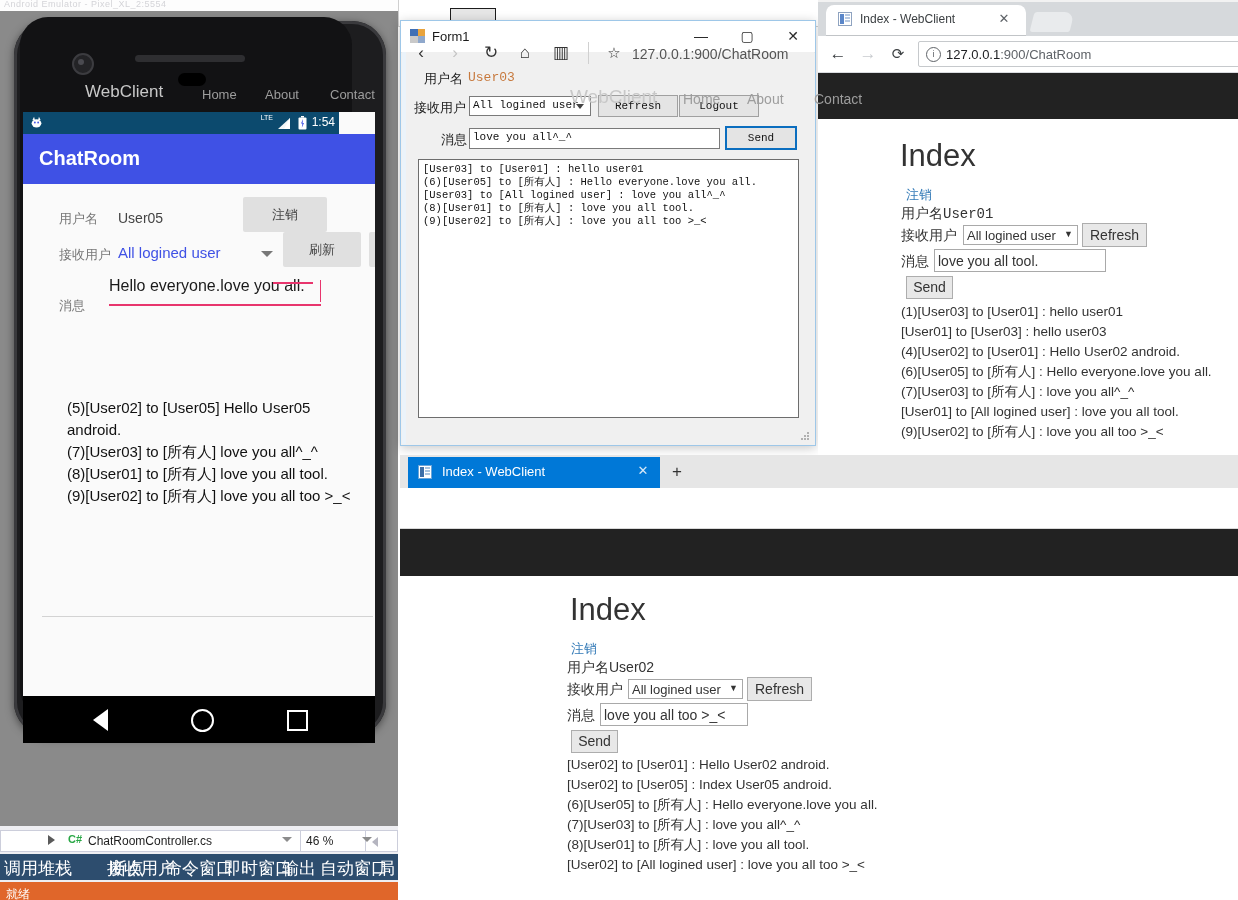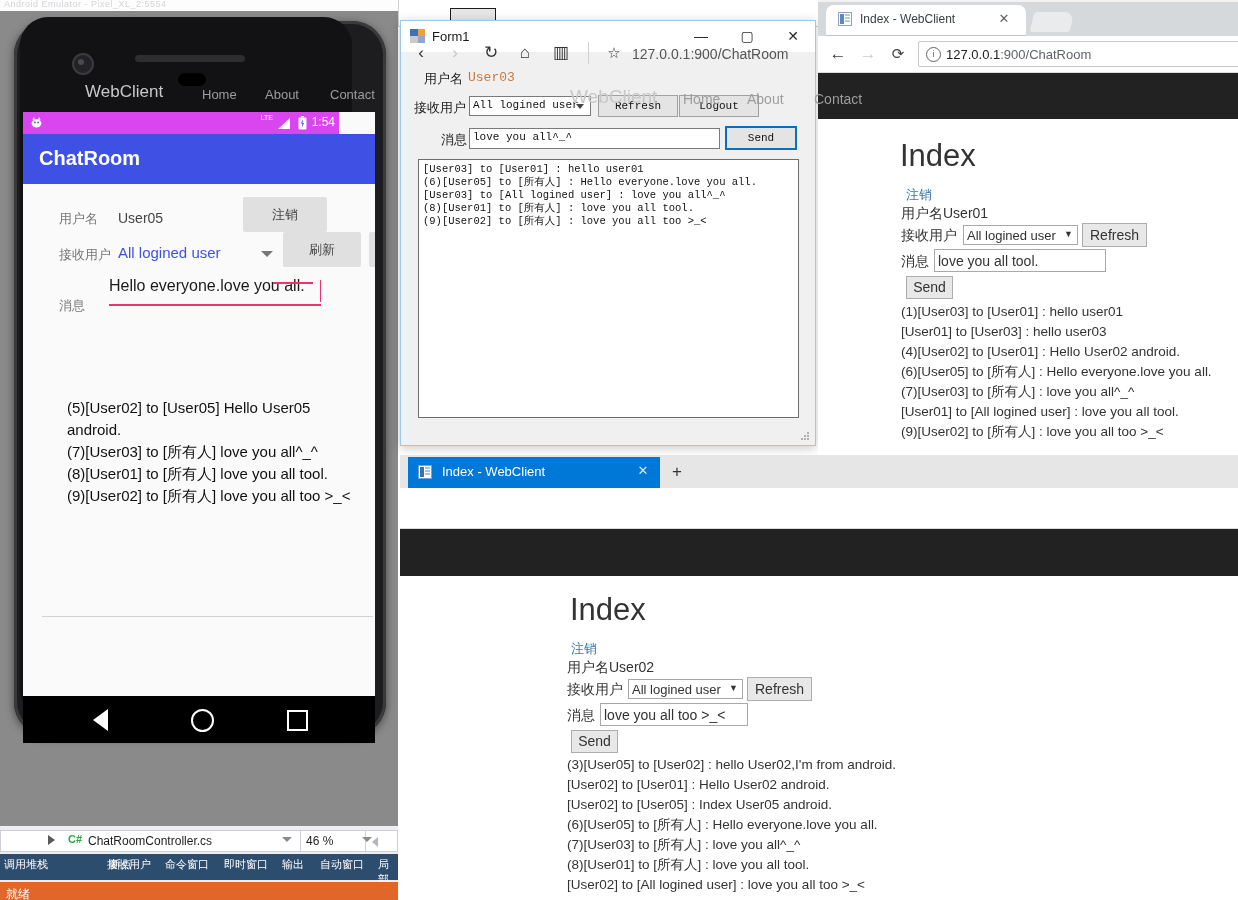--- a/index.html
+++ b/index.html
@@ -26,21 +26,21 @@
     background:#1d1d1f;border-radius:34px;
     box-shadow:inset 0 0 0 3px #3a3a3d, 0 2px 8px rgba(0,0,0,.5);
   }
   #phone-body-inner{left:20px;top:6px;width:332px;height:700px;background:#121214;border-radius:28px;}
   #phone-speaker{left:135px;top:44px;width:110px;height:7px;background:#2e2e31;border-radius:4px;}
   #phone-camera{left:72px;top:42px;width:18px;height:18px;border-radius:50%;background:#232326;border:2px solid #3c3c40;}
   #phone-camera-dot{left:78px;top:48px;width:6px;height:6px;border-radius:50%;background:#4a4a50;}
   #phone-sensor{left:178px;top:62px;width:28px;height:13px;border-radius:7px;background:#000;}
 
   #phone-screen{left:23px;top:101px;width:352px;height:584px;background:#fafafa;overflow:hidden;}
-  #android-statusbar{left:0;top:0;width:316px;height:22px;background:#d946ef;color:#fff;font-size:11px;}
+  #android-statusbar{left:0;top:0;width:316px;height:22px;background:#0c4a6e;color:#fff;font-size:11px;}
   #status-app-icon{left:7px;top:4px;width:13px;height:13px;}
   .status-right{position:absolute;top:3px;color:#fff;font-size:11px;}
   #status-lte{right:66px;top:2px;font-size:7px;}
   #status-signal{right:48px;top:6px;width:14px;height:11px;}
   #status-battery{right:32px;top:4px;width:9px;height:14px;}
   #status-time{right:4px;top:3px;font-size:12px;font-weight:400;}
 
   #android-appbar{left:0;top:22px;width:352px;height:50px;background:#3f51e5;}
   #android-appbar-title{left:16px;top:35px;font-size:20px;color:#fff;font-weight:bold;}
 
@@ -75,21 +75,21 @@
   #vs-filebar{left:0;top:4px;width:398px;height:22px;background:#fff;border:1px solid #cccedb;box-sizing:border-box;}
   #vs-filebar-arrow{left:48px;top:9px;width:0;height:0;border-top:5px solid transparent;border-bottom:5px solid transparent;border-left:7px solid #5a5a5a;}
   #vs-cs-icon{left:68px;top:7px;font-size:11px;color:#28a745;font-weight:bold;}
   #vs-filename{left:88px;top:8px;font-size:12px;color:#1e1e1e;}
   #vs-file-caret{left:282px;top:11px;width:0;height:0;border-left:5px solid transparent;border-right:5px solid transparent;border-top:5px solid #8c8c8c;}
   #vs-zoom-box{left:300px;top:4px;width:66px;height:22px;background:#fff;border:1px solid #cccedb;box-sizing:border-box;}
   #vs-zoom-text{left:306px;top:8px;font-size:12px;color:#1e1e1e;}
   #vs-zoom-caret{left:362px;top:11px;width:0;height:0;border-left:5px solid transparent;border-right:5px solid transparent;border-top:5px solid #8c8c8c;}
   #vs-scroll-left{left:372px;top:11px;width:0;height:0;border-top:5px solid transparent;border-bottom:5px solid transparent;border-right:6px solid #b5b5c0;}
   #vs-tabbar{left:0;top:28px;width:398px;height:26px;background:#2d4d6e;}
-  .vs-tab{position:absolute;top:31px;color:#ffffff;font-size:11px;}
+  .vs-tab{position:absolute;top:31px;color:#ffffff;font-size:17px;}
   #vs-statusbar{left:0;top:56px;width:398px;height:44px;background:#e0662a;}
   #vs-status-text{left:6px;top:60px;color:#fff;font-size:12px;}
 
   
   #form1-window{left:400px;top:20px;width:416px;height:426px;background:#f0f0f0;
      border:1px solid #9ec7e8;box-shadow:0 2px 10px rgba(0,0,0,.22);box-sizing:border-box;}
   #form1-titlebar{left:0;top:0;width:414px;height:31px;background:#ffffff;border-bottom:1px solid #e8e8e8;}
   #form1-icon{left:9px;top:8px;width:15px;height:14px;}
   #form1-title{left:31px;top:8px;font-size:13px;color:#1a1a1a;}
   .win-ctrl{position:absolute;top:0;width:44px;height:30px;text-align:center;line-height:30px;font-size:14px;color:#2b2b2b;}
@@ -152,21 +152,21 @@
   .page-select{position:absolute;background:#fff;border:1px solid #a9a9a9;box-sizing:border-box;font-size:13px;color:#333;}
   .page-select-caret{position:absolute;font-size:9px;color:#333;}
   .page-btn{position:absolute;background:#e8e8e8;border:1px solid #adadad;box-sizing:border-box;
      text-align:center;font-size:14px;color:#333;}
   .page-input{position:absolute;background:#fff;border:1px solid #a9a9a9;box-sizing:border-box;font-size:14px;color:#333;}
   .page-log{position:absolute;font-size:13.5px;color:#333;line-height:20px;}
   .page-log div{white-space:nowrap;}
 
   #chrome-h1{left:900px;top:138px;}
   #chrome-logout{left:906px;top:186px;}
-  #chrome-user{left:901px;top:205px;}
+  #chrome-user{left:901px;top:205px;font-family:Liberation Mono, monospace;}
   #chrome-recv-label{left:901px;top:227px;}
   #chrome-select{left:963px;top:225px;width:115px;height:20px;}
   #chrome-select-text{position:absolute;left:967px;top:228px;font-size:13px;color:#333;}
   #chrome-select-caret{left:1064px;top:229px;}
   #chrome-refresh{left:1082px;top:223px;width:65px;height:24px;line-height:22px;}
   #chrome-msg-label{left:901px;top:253px;}
   #chrome-input{left:934px;top:249px;width:172px;height:23px;}
   #chrome-input-text{position:absolute;left:938px;top:253px;font-size:14px;color:#333;}
   #chrome-send{left:906px;top:276px;width:47px;height:23px;line-height:21px;}
   #chrome-log{left:901px;top:302px;width:340px;}
@@ -452,20 +452,19 @@
 <div class="page-row-label" id="edge-recv-label">接收用户</div>
 <div class="page-select" id="edge-select"></div>
 <div id="edge-select-text">All logined user</div>
 <div class="page-select-caret" id="edge-select-caret">▼</div>
 <div class="page-btn" id="edge-refresh">Refresh</div>
 <div class="page-row-label" id="edge-msg-label">消息</div>
 <div class="page-input" id="edge-input"></div>
 <div id="edge-input-text">love you all too &gt;_&lt;</div>
 <div class="page-btn" id="edge-send">Send</div>
 <div class="page-log" id="edge-log">
-  <div>(3)[User05] to [User02] : hello User02,I'm from android.</div>
   <div>[User02] to [User01] : Hello User02 android.</div>
   <div>[User02] to [User05] : Index User05 android.</div>
   <div>(6)[User05] to [所有人] : Hello everyone.love you all.</div>
   <div>(7)[User03] to [所有人] : love you all^_^</div>
   <div>(8)[User01] to [所有人] : love you all tool.</div>
   <div>[User02] to [All logined user] : love you all too &gt;_&lt;</div>
 </div>
 
 </body></html>

